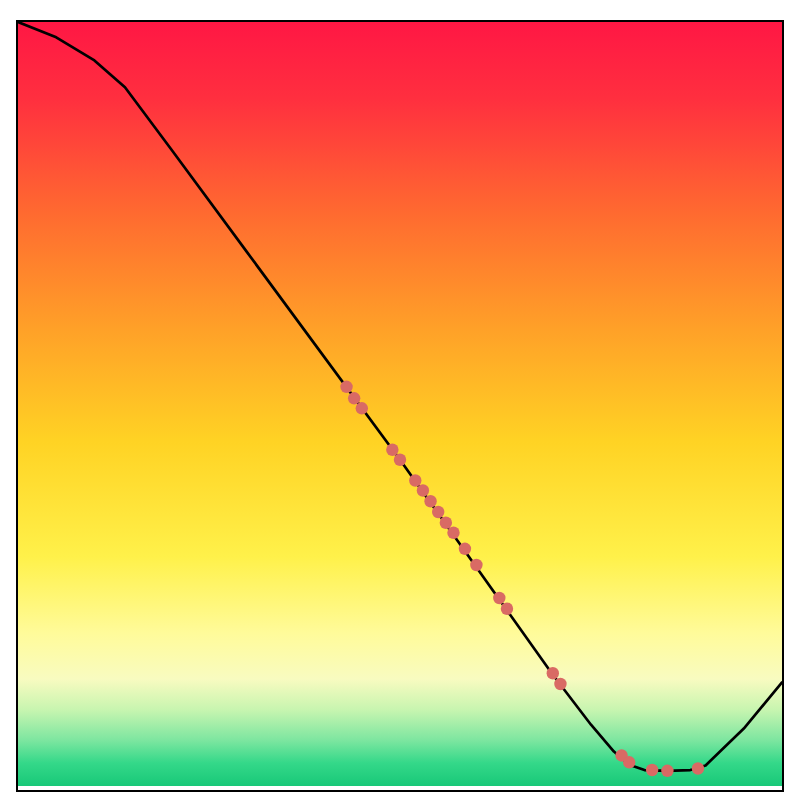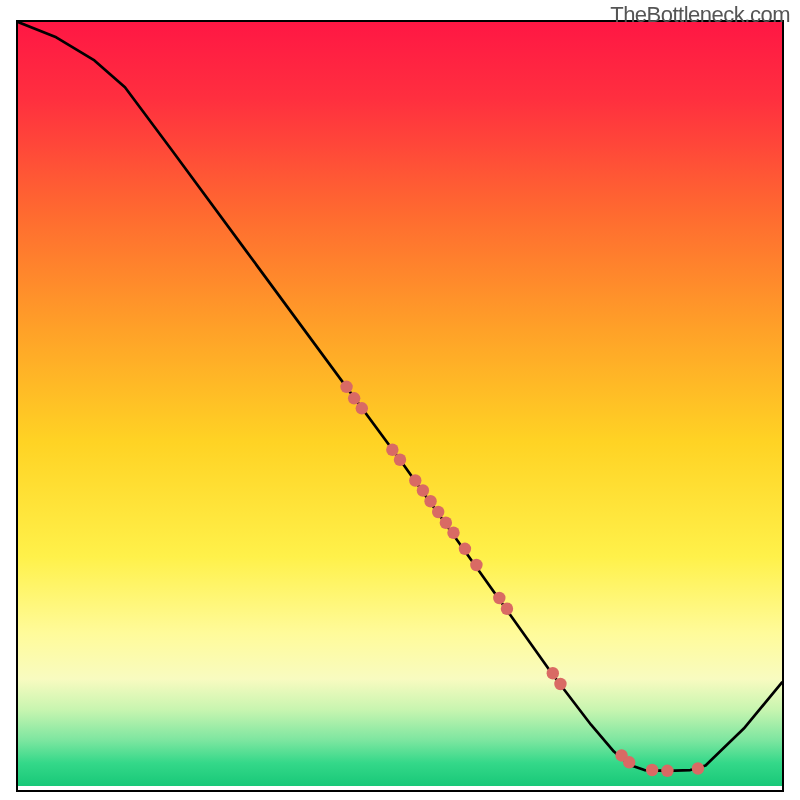--- a/index.html
+++ b/index.html
@@ -44,21 +44,20 @@
     inset: 0;
     width: 100%;
     height: 100%;
     z-index: 2;
   }
 </style>
 </head>
 <body>
 
 <div class="container">
-  <div class="watermark">TheBottleneck.com</div>
 
   <div class="plot-area">
     <svg class="gradient-bg" viewBox="0 0 100 100" preserveAspectRatio="none">
       <defs>
         <linearGradient id="bg-grad" x1="0" y1="0" x2="0" y2="1">
             <stop offset="0%" stop-color="#ff1744"></stop>
             <stop offset="10%" stop-color="#ff2f3f"></stop>
             <stop offset="25%" stop-color="#ff6a30"></stop>
             <stop offset="40%" stop-color="#ffa028"></stop>
             <stop offset="55.00000000000001%" stop-color="#ffd324"></stop>

